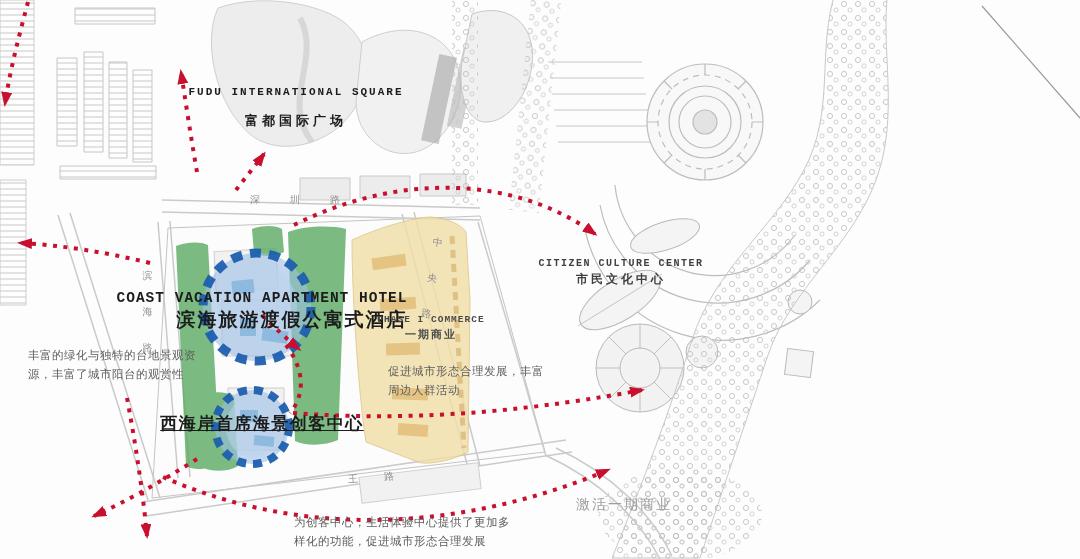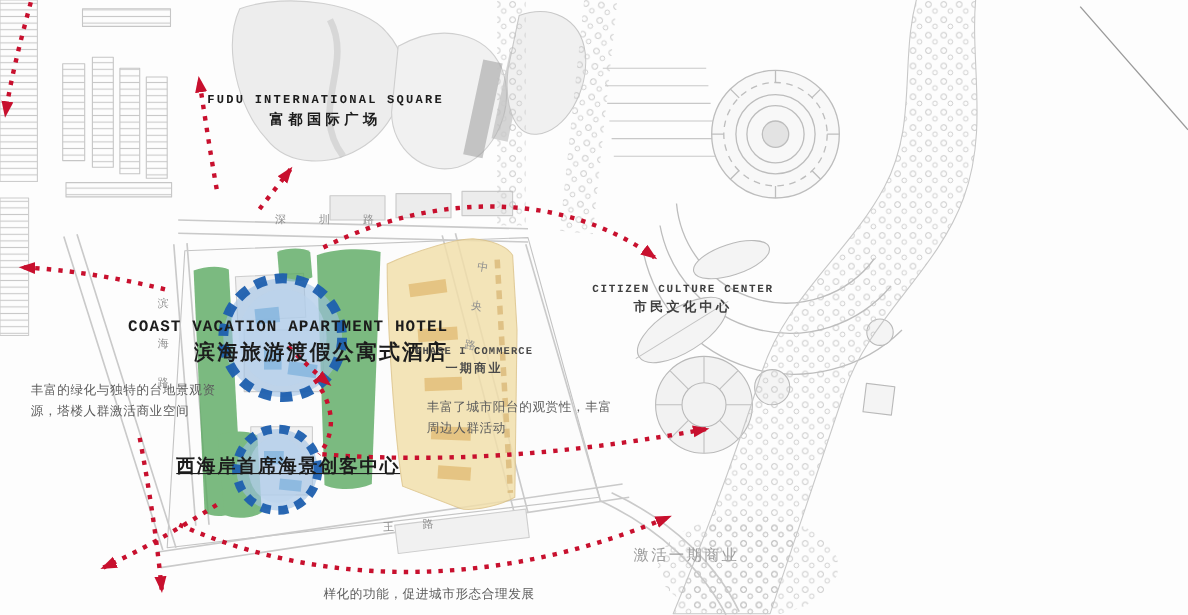--- a/index.html
+++ b/index.html
@@ -3,21 +3,21 @@
 <meta charset="utf-8">
 <style>
   html,body{margin:0;padding:0;background:#fff;}
   #stage{position:relative;width:1080px;height:559px;overflow:hidden;background:#fdfdfd;
          font-family:"Liberation Sans","DejaVu Sans",sans-serif;}
   #plan-svg{position:absolute;left:0;top:0;}
   .lbl{position:absolute;text-align:center;color:#1c1c1c;white-space:nowrap;}
   .lbl .en{font-family:"Liberation Mono","DejaVu Sans Mono",monospace;font-weight:bold;display:block;}
   .lbl .zh{display:block;font-weight:bold;}
   .fudu .en{font-size:11px;letter-spacing:2px;}
-  .fudu .zh{font-size:13px;letter-spacing:4px;margin-top:2px;}
+  .fudu .zh{font-size:13px;letter-spacing:4px;margin-top:14px;}
   .coast .en{font-size:14.5px;letter-spacing:1px;}
   .coast .zh{font-size:19px;letter-spacing:2px;margin-top:1px;text-align:right;}
   .onestop .en{font-size:14px;letter-spacing:1px;}
   .onestop .zh{font-size:17px;letter-spacing:1.5px;margin-top:2px;text-decoration:underline;}
   .citizen{color:#3f3f3f;}
   .citizen .en{font-size:10px;letter-spacing:1.5px;font-weight:bold;font-family:Liberation Mono, monospace;}
   .citizen .zh{font-size:12px;letter-spacing:3px;margin-top:2px;}
   .phase{color:#4a4a4a;}
   .phase .en{font-size:9.5px;letter-spacing:1px;}
   .phase .zh{font-size:11px;letter-spacing:2px;margin-top:2px;text-align:center;}
@@ -205,30 +205,30 @@
     <span class="zh">市民文化中心</span>
   </div>
 
   <div class="lbl phase center" style="left:431px;top:314px">
     <span class="en">PHASE I COMMERCE</span>
     <span class="zh">一期商业</span>
   </div>
 
   <div class="note" style="left:28px;top:346px">
     <span>丰富的绿化与独特的台地景观资</span><br>
-    <span>源，塔楼人群激活商业空间</span>
+    <span>源，丰富了城市阳台的观赏性</span>
   </div>
 
   <div class="note" style="left:388px;top:362px">
-    <span>丰富了城市阳台的观赏性，丰富</span><br>
+    <span>促进城市形态合理发展，丰富</span><br>
     <span>周边人群活动</span>
   </div>
 
   <div class="note" style="left:294px;top:513px">
-    <br>
+    <span>为创客中心，生活体验中心提供了更加多</span><br>
     <span>样化的功能，促进城市形态合理发展</span>
   </div>
 
   <div class="note-activate" style="left:576px;top:496px">激活一期商业</div>
 
   <div class="road road-h" style="left:250px;top:193px">深圳路</div>
   <div class="road road-v" style="left:140px;top:262px">滨海路</div>
   <div class="road road-v" style="left:424px;top:228px;transform:rotate(9deg)">中央路</div>
   <div class="road road-h" style="left:348px;top:470px;letter-spacing:26px;transform:rotate(-4deg)">王路</div>
 

